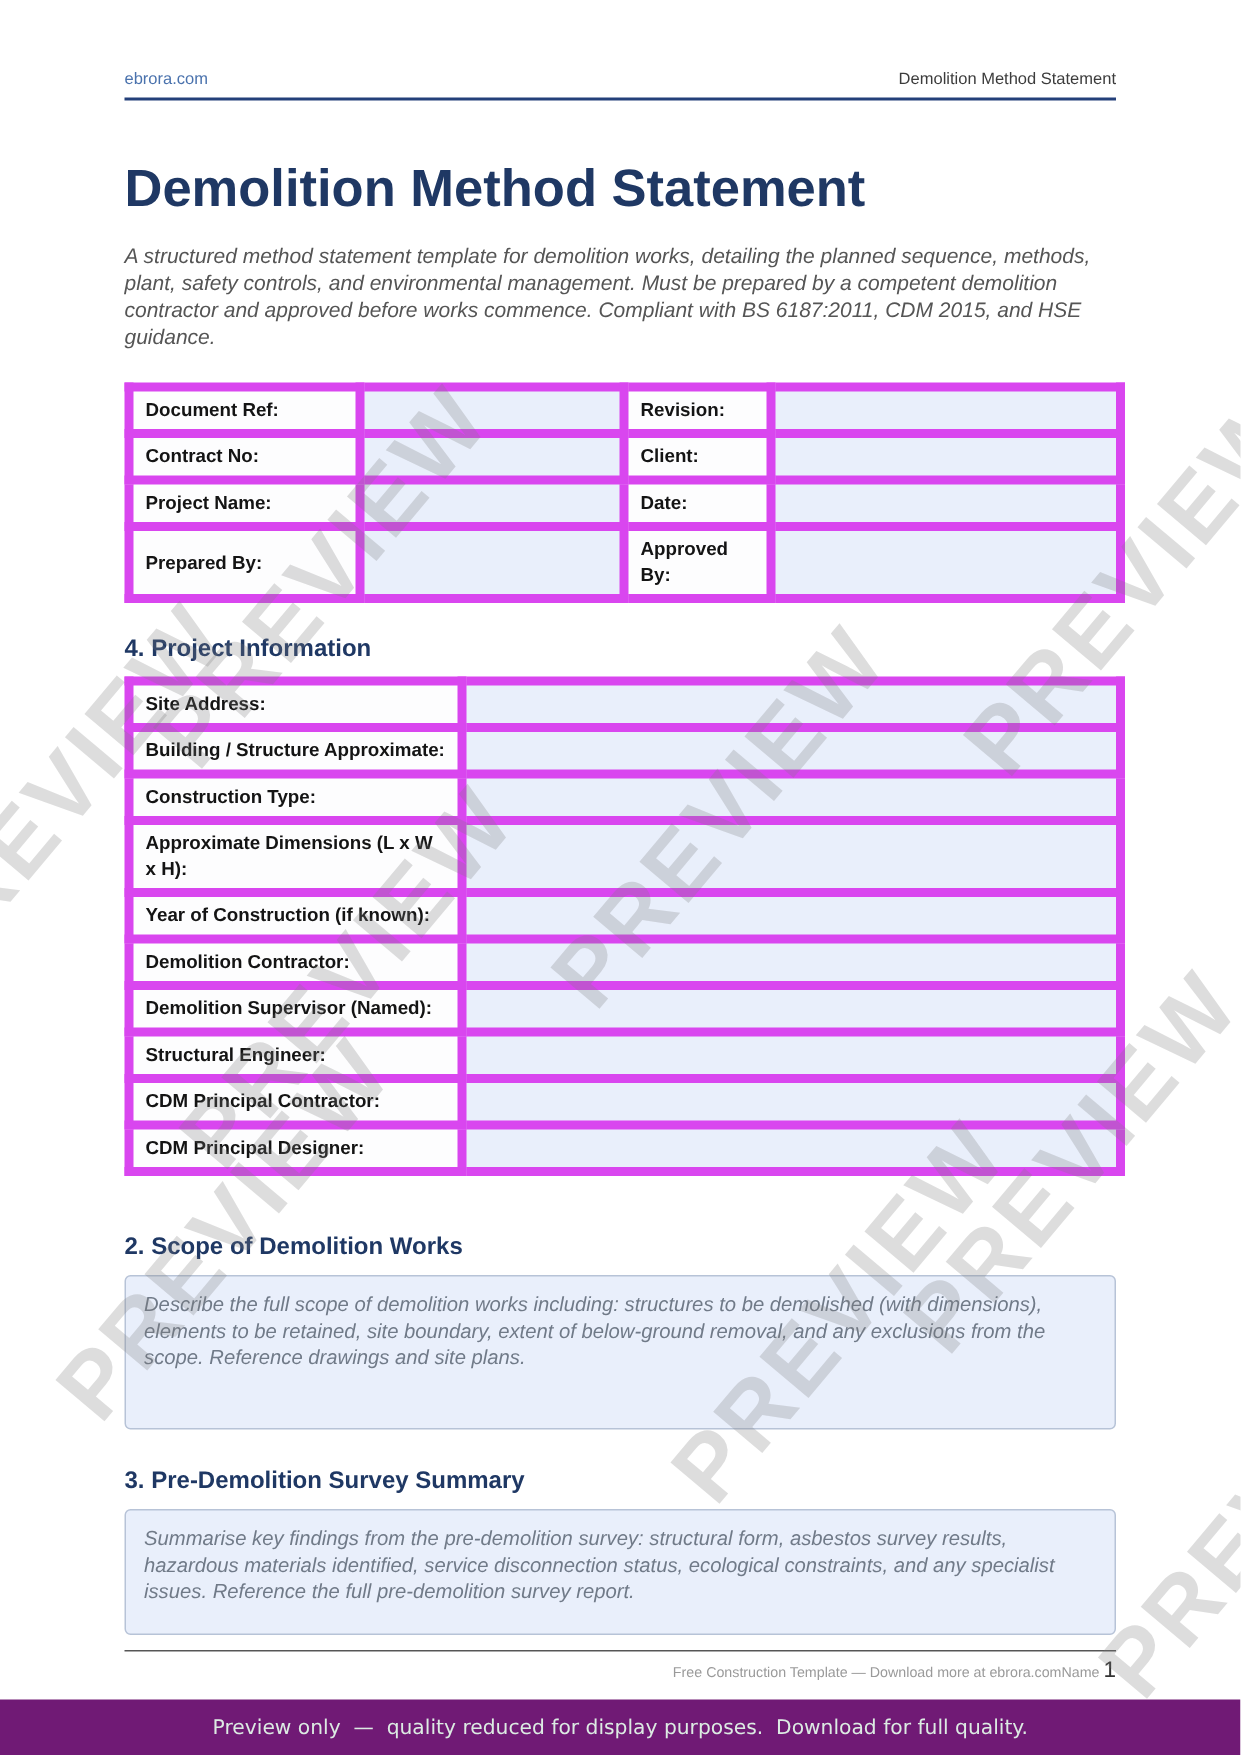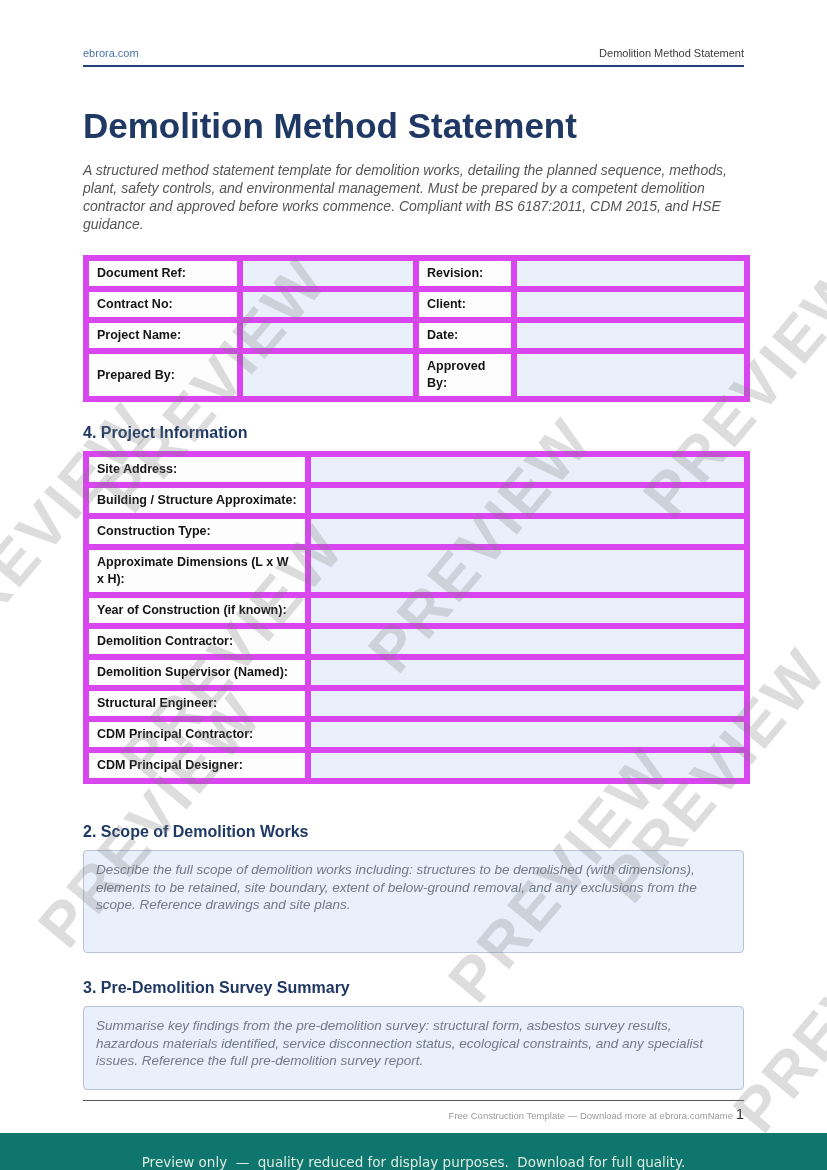--- a/index.html
+++ b/index.html
@@ -75,23 +75,23 @@
     z-index:1;
   }
   .footer .f-left { font-size:9.5px; color:#9a9a9a; }
   .footer .f-right { font-size:9.5px; color:#9a9a9a; }
   .footer .pagenum { font-size:15px; color:#333333; font-style:normal; }
 
   
   .banner {
     position:absolute; left:0; right:0; bottom:0;
     height:37px;
-    background:#0f766e;
+    background:#701a75;
     color:#dcebe3;
-    display:flex; align-items:flex-end; justify-content:center;
+    display:flex; align-items:center; justify-content:center;
     font-size:13.5px;
     font-family:"DejaVu Sans", sans-serif;
     white-space:pre;
     z-index:3;
   }
 
   
   .wm-layer { position:absolute; inset:0; pointer-events:none; z-index:2; }
   .wm {
     position:absolute;

